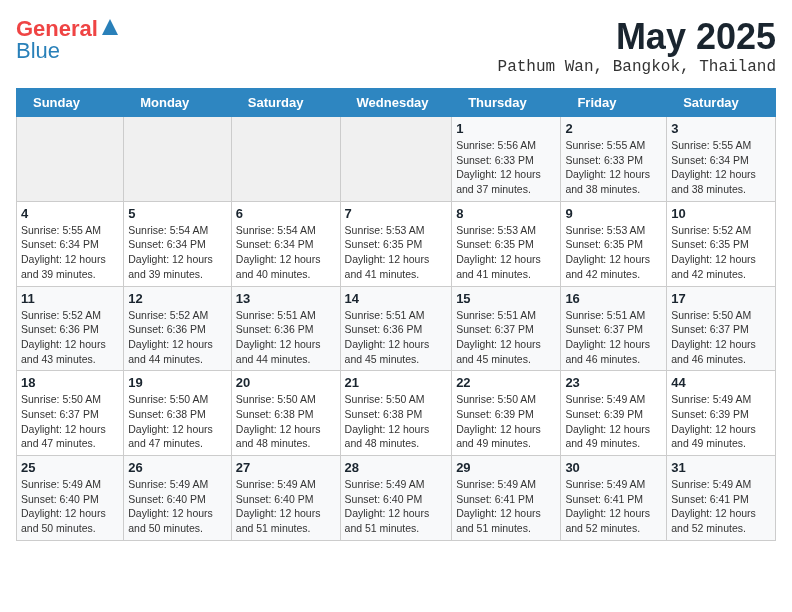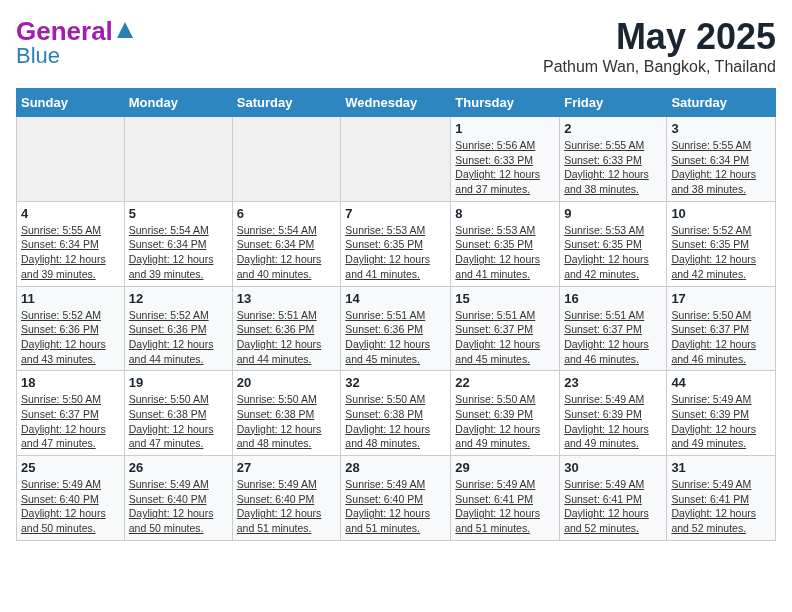--- a/index.html
+++ b/index.html
@@ -29,30 +29,31 @@
       text-align: right;
     }
     .title-block .month-year {
       font-size: 36px;
       font-weight: bold;
       color: #1a252f;
     }
     .title-block .location {
       font-size: 16px;
       color: #333;
+      font-family: Liberation Mono, monospace;
     }
     table {
       width: 100%;
       border-collapse: collapse;
       font-size: 11px;
     }
     thead tr th {
       background: #2e86c1;
       color: #fff;
-      padding: 6px 4px;
+      padding: 6px 16px;
       text-align: left;
       font-size: 13px;
       font-weight: bold;
       border: 1px solid #2e86c1;
     }
     tbody tr td {
       vertical-align: top;
       padding: 4px 4px;
       border: 1px solid #ccc;
       width: 113px;
@@ -68,33 +69,32 @@
     .day-num {
       font-size: 13px;
       font-weight: bold;
       color: #1a252f;
       margin-bottom: 2px;
     }
     .day-info {
       color: #333;
       font-size: 10.5px;
       line-height: 1.4;
-      text-decoration: underline;
     }
     .empty-cell {
       background: #f0f0f0 !important;
     }
   </style>
 </head>
 <body>
 
 <div class="header">
   <div class="logo">
     <div class="logo-row">
-      <span style="font-size:26px;font-weight:bold;color:#a21caf;">General</span>
+      <span style="font-size:22px;font-weight:bold;color:#ef4444;">General</span>
       <svg width="20" height="20" viewBox="0 0 20 20" style="margin-left:2px;margin-top:-4px;">
         <polygon points="10,2 18,18 2,18" fill="#2980b9"></polygon>
       </svg>
     </div>
     <span style="font-size:22px;font-weight:normal;color:#2980b9;margin-top:-4px;">Blue</span>
   </div>
   <div class="title-block">
     <div class="month-year">May 2025</div>
     <div class="location">Pathum Wan, Bangkok, Thailand</div>
   </div>
@@ -198,21 +198,21 @@
         </td>
         <td>
           <div class="day-num">19</div>
           <div class="day-info">Sunrise: 5:50 AM<br>Sunset: 6:38 PM<br>Daylight: 12 hours<br>and 47 minutes.</div>
         </td>
         <td>
           <div class="day-num">20</div>
           <div class="day-info">Sunrise: 5:50 AM<br>Sunset: 6:38 PM<br>Daylight: 12 hours<br>and 48 minutes.</div>
         </td>
         <td>
-          <div class="day-num">32</div>
+          <div class="day-num">21</div>
           <div class="day-info">Sunrise: 5:50 AM<br>Sunset: 6:38 PM<br>Daylight: 12 hours<br>and 48 minutes.</div>
         </td>
         <td>
           <div class="day-num">22</div>
           <div class="day-info">Sunrise: 5:50 AM<br>Sunset: 6:39 PM<br>Daylight: 12 hours<br>and 49 minutes.</div>
         </td>
         <td>
           <div class="day-num">23</div>
           <div class="day-info">Sunrise: 5:49 AM<br>Sunset: 6:39 PM<br>Daylight: 12 hours<br>and 49 minutes.</div>
         </td>

